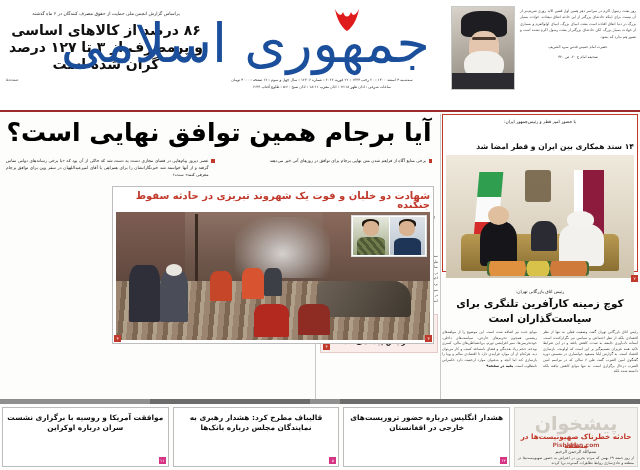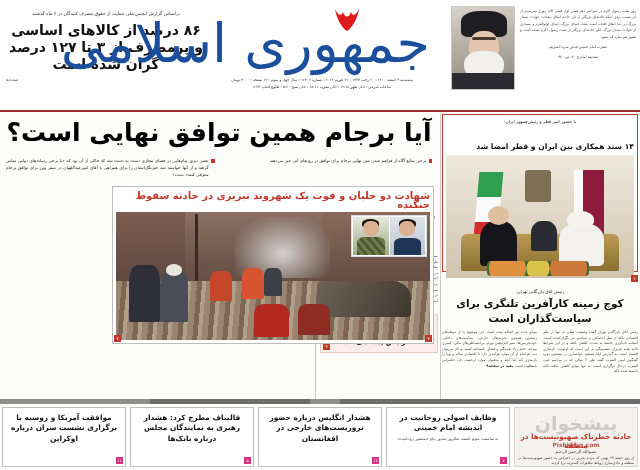--- a/index.html
+++ b/index.html
@@ -473,25 +473,20 @@
   <div class="bottom">
 
     <div class="promo">
       <div class="promo-ghost">پیشخوان</div>
       <div class="promo-red">حادثه خطرناک صهیونیست‌ها در منطقه</div>
       <div class="promo-wm">Pishkhan.com</div>
       <div class="promo-bism">بسم‌الله الرحمن الرحیم</div>
       <div class="promo-txt">از روز جمعه ۲۹ بهمن که مردم بحرین در اعتراض به حضور صهیونیست‌ها در منطقه و عادی‌سازی روابط تظاهرات گسترده برپا کردند</div>
     </div>
 
-    <div class="newsbox">
-      <div class="nb-title">وظایف اصولی روحانیت در اندیشه امام خمینی</div>
-      <div class="nb-sub">به مناسبت سوم اسفند سالروز صدور پیام «منشور روحانیت»</div>
-      <div class="nb-badge">۷</div>
-    </div>
 
     <div class="newsbox">
       <div class="nb-title">هشدار انگلیس درباره حضور تروریست‌های خارجی در افغانستان</div>
       <div class="nb-sub"></div>
       <div class="nb-badge">۱۲</div>
     </div>
 
     <div class="newsbox">
       <div class="nb-title">قالیباف مطرح کرد: هشدار رهبری به نمایندگان مجلس درباره بانک‌ها</div>
       <div class="nb-sub"></div>

